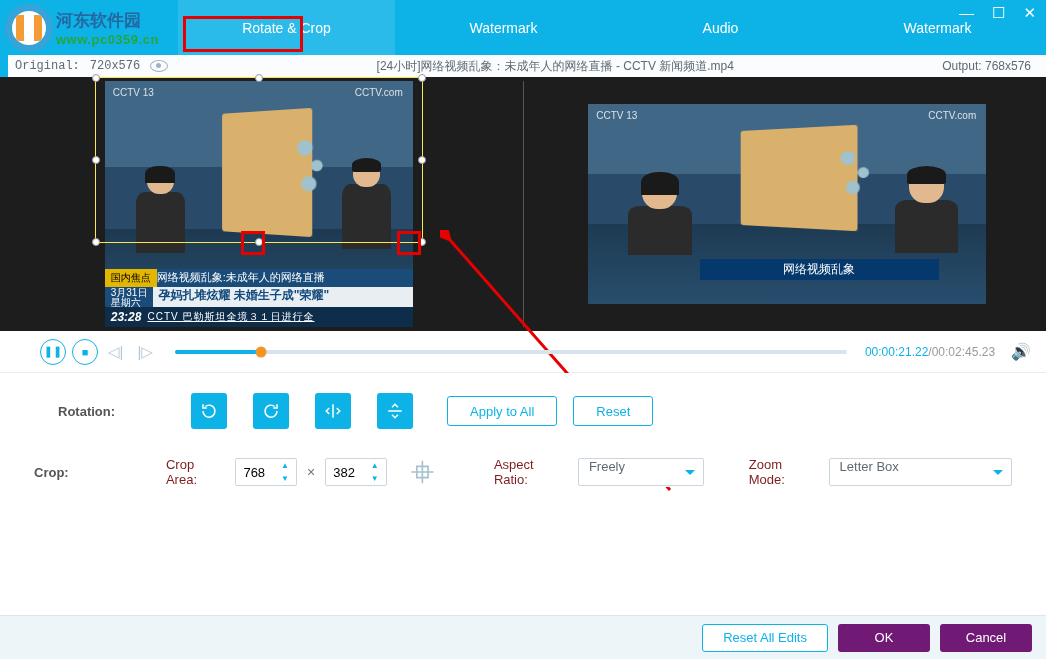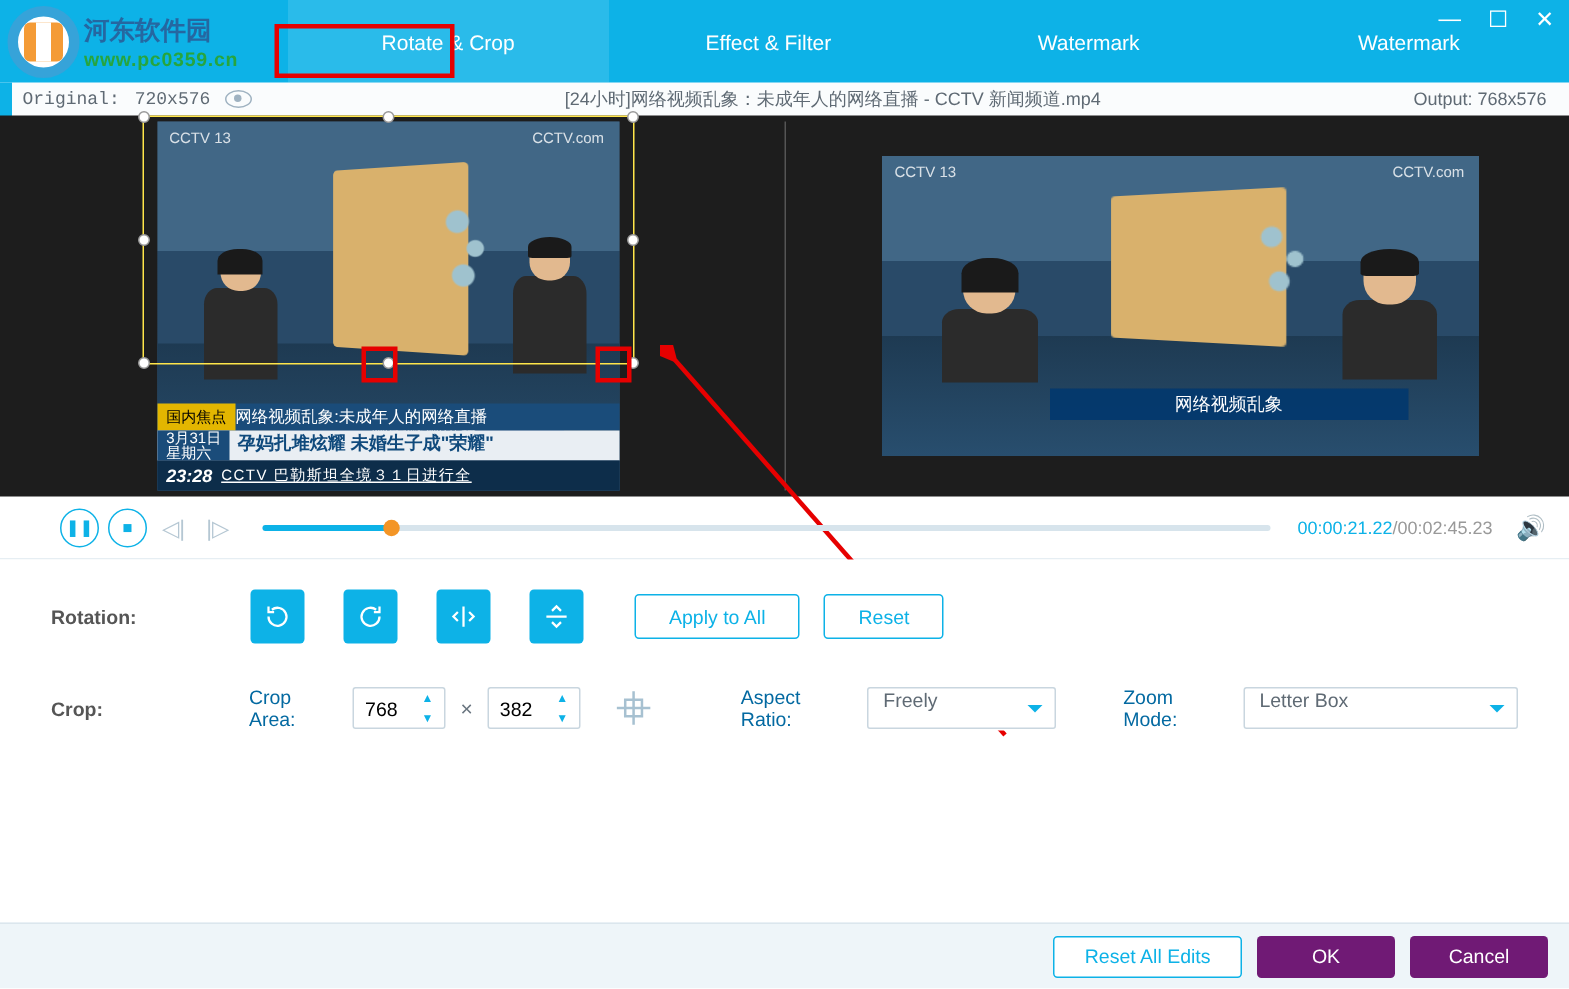--- a/index.html
+++ b/index.html
@@ -1,18 +1,18 @@
 <!DOCTYPE html>
 <html><head>
 <meta charset="utf-8">
 <style>
 * { margin: 0; padding: 0; box-sizing: border-box; }
 body { font-family: "Microsoft YaHei", Arial, sans-serif; font-size: 13px; background: #fff; width: 1046px; height: 659px; position: relative; overflow: hidden; }
 .titlebar { height: 55px; background: #0db2e7; display: flex; position: relative; }
-.logo-area { width: 192px; display: flex; align-items: center; padding-left: 5px; position: relative; }
+.logo-area { width: 178px; display: flex; align-items: center; padding-left: 5px; position: relative; }
 .logo-circ { width: 48px; height: 48px; border-radius: 50%; background: #fff; display: flex; align-items: center; justify-content: center; border: 7px solid #36a3d9; }
 .logo-inner { width: 26px; height: 26px; background: #f49b36; border-radius: 4px; position: relative; }
 .logo-inner::before { content: ""; position: absolute; width: 10px; height: 26px; background: #fff; left: 8px; }
 .logo-txt { display: flex; flex-direction: column; margin-left: 3px; }
 .logo-txt .t1 { font-size: 17px; font-weight: bold; color: #2567a1; }
 .logo-txt .t2 { font-size: 13px; color: #27a53e; font-weight: bold; letter-spacing: 0.5px; }
 .tabs { display: flex; flex: 1; }
 .tab { flex: 1; display: flex; align-items: center; justify-content: center; color: #fff; font-size: 14px; cursor: pointer; position: relative; }
 .tab.active { background: rgba(255,255,255,0.12); }
 .red-box-tab { position: absolute; left: 183px; top: 16px; width: 120px; height: 36px; border: 3px solid #e60000; pointer-events: none; }
@@ -61,27 +61,27 @@
 .player-bar { height: 42px; display: flex; align-items: center; padding: 0 15px 0 6px; gap: 6px; background: #fff; border-bottom: 1px solid #e6eef3; }
 .pbtn { width: 26px; height: 26px; border: 1.5px solid #0db2e7; border-radius: 50%; display: flex; align-items: center; justify-content: center; cursor: pointer; color: #0db2e7; font-size: 11px; }
 .nav-ic { color: #b5c7d3; font-size: 15px; padding: 0 4px; cursor: pointer; }
 .seek { flex: 1; height: 4px; background: #d7e4ec; border-radius: 2px; margin: 0 12px; position: relative; cursor: pointer; }
 .seek-fill { position: absolute; left: 0; top: 0; bottom: 0; width: 12.8%; background: #0db2e7; border-radius: 2px; }
 .seek-knob { position: absolute; left: 12.8%; top: 50%; width: 11px; height: 11px; background: #f39526; border-radius: 50%; transform: translate(-50%, -50%); }
 .time-disp { font-size: 12px; color: #999; }
 .time-disp .cur { color: #0db2e7; }
 .vol-ic { color: #0db2e7; font-size: 16px; margin-left: 10px; cursor: pointer; }
 .controls { padding: 20px 34px 0 34px; background: #fff; position: relative; }
-.ctrl-row { display: flex; align-items: center; margin-bottom: 28px; gap: 8px; }
+.ctrl-row { display: flex; align-items: center; margin-bottom: 28px; gap: 8px; margin-left: 24px; }
 .ctrl-label { width: 95px; font-weight: bold; color: #555; font-size: 13px; }
 .ic-btn { width: 36px; height: 36px; background: #0db2e7; border-radius: 3px; display: flex; align-items: center; justify-content: center; color: #fff; cursor: pointer; margin-right: 18px; }
 .ic-btn svg { width: 18px; height: 18px; stroke: #fff; stroke-width: 2; fill: none; }
 .out-btn { height: 30px; padding: 0 22px; border: 1px solid #0db2e7; color: #0db2e7; border-radius: 3px; background: #fff; font-size: 13px; cursor: pointer; margin-left: 8px; }
 .crop-row { display: flex; align-items: center; gap: 10px; }
-.field-lbl { color: #0369a1; font-size: 13px; }
+.field-lbl { color: #7f1d1d; font-size: 13px; }
 .spin { width: 64px; height: 28px; border: 1px solid #c9d6df; border-radius: 2px; display: flex; align-items: center; padding-left: 7px; position: relative; font-size: 13px; background: #fff; }
 .spin .arrows { position: absolute; right: 3px; top: 2px; bottom: 2px; width: 12px; display: flex; flex-direction: column; justify-content: space-between; color: #0db2e7; font-size: 8px; cursor: pointer; }
 .mult { color: #6a7680; font-size: 14px; }
 .center-ic { width: 28px; height: 28px; margin-left: 12px; cursor: pointer; }
 .center-ic svg { width: 100%; height: 100%; stroke: #a7c1d1; stroke-width: 1.5; fill: none; }
 .dd { height: 28px; border: 1px solid #c9d6df; border-radius: 2px; padding: 0 26px 0 10px; font-size: 13px; color: #5f6a74; position: relative; background: #fff; cursor: pointer; }
 .dd.ar { width: 130px; } .dd.zm { width: 190px; }
 .dd::after { content: ""; position: absolute; right: 8px; top: 11px; border: 5px solid transparent; border-top-color: #0db2e7; }
 .gap-lg { width: 40px; } .gap-md { width: 26px; }
 .footer { position: absolute; left: 0; right: 0; bottom: 0; height: 44px; background: #eef5f9; border-top: 1px solid #dbe6ed; display: flex; align-items: center; justify-content: flex-end; padding-right: 14px; gap: 10px; }
@@ -98,22 +98,22 @@
     <div class="logo-circ">
         <div class="logo-inner"></div>
       </div>
     <div class="logo-txt">
       <span class="t1">河东软件园</span>
       <span class="t2">www.pc0359.cn</span>
     </div>
   </div>
   <div class="tabs">
     <div class="tab active">Rotate &amp; Crop</div>
-    <div class="tab">Effect &amp; Filter</div>
     <div class="tab">Watermark</div>
+    <div class="tab">Audio</div>
     <div class="tab">Watermark</div>
   </div>
   <div class="win-ctrl">
     <span>—</span>
     <span>☐</span>
     <span>✕</span>
   </div>
   <div class="red-box-tab"></div>
 </div>
 

